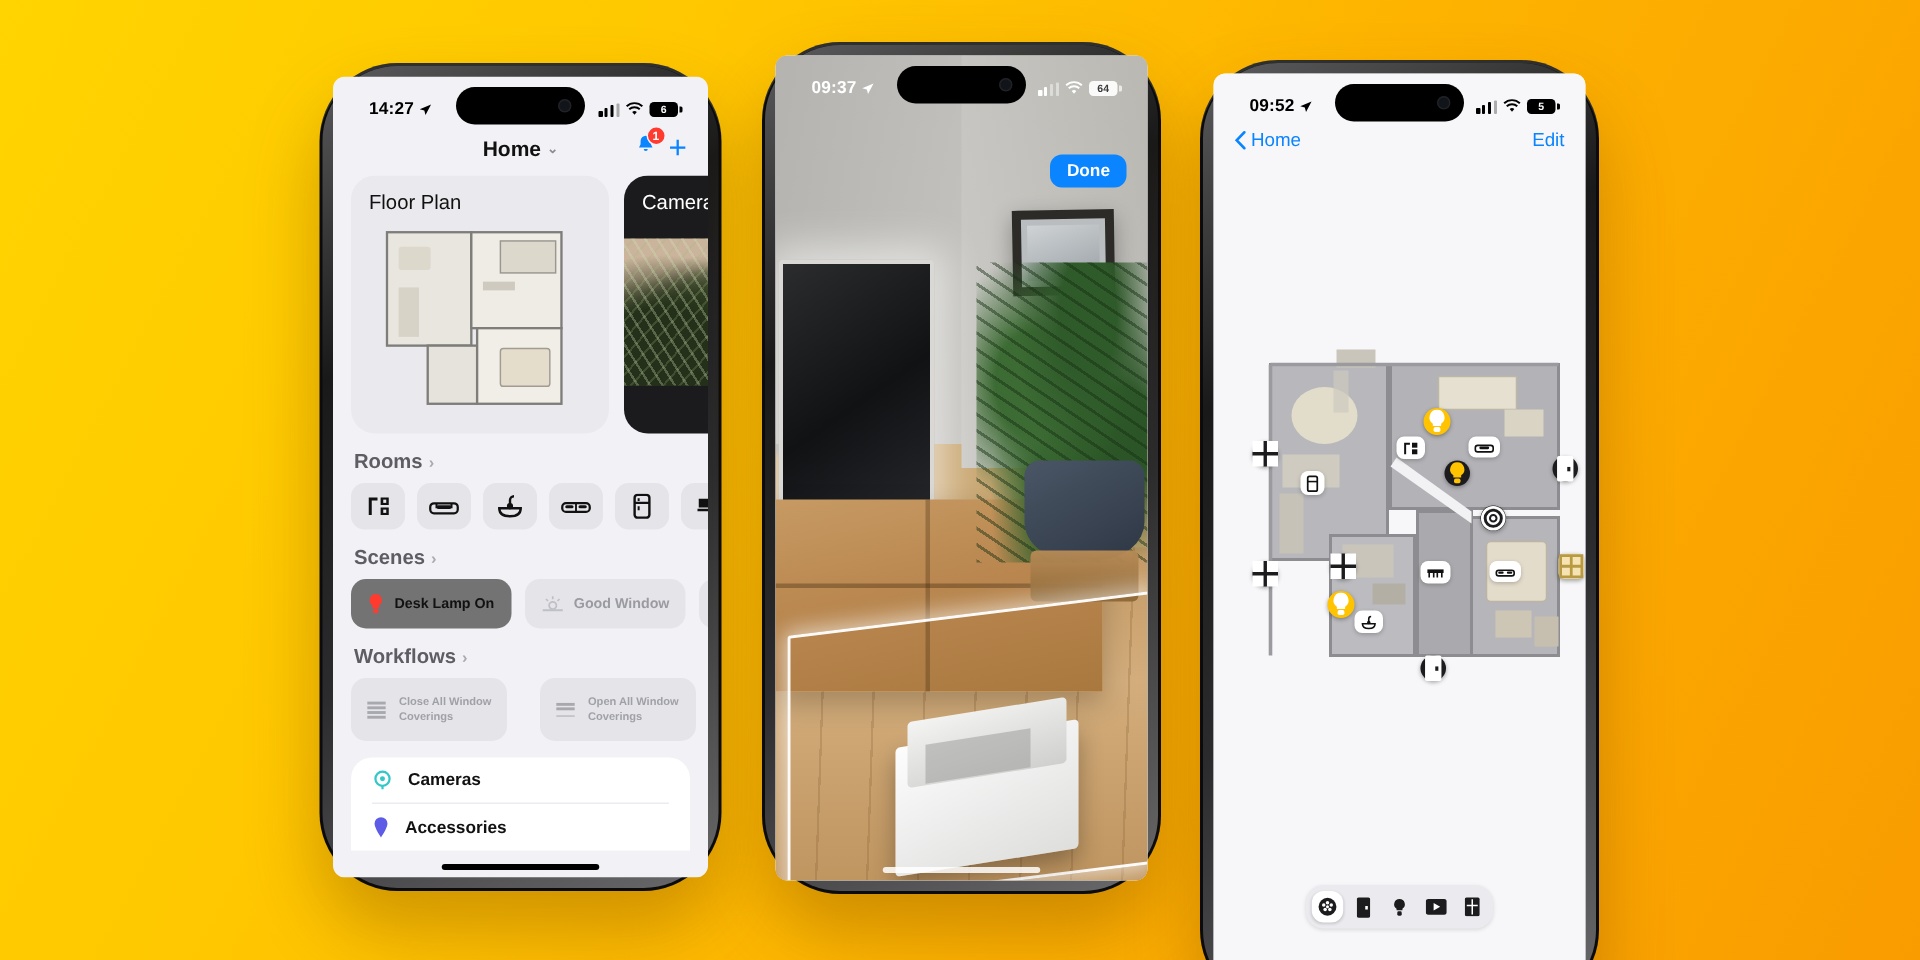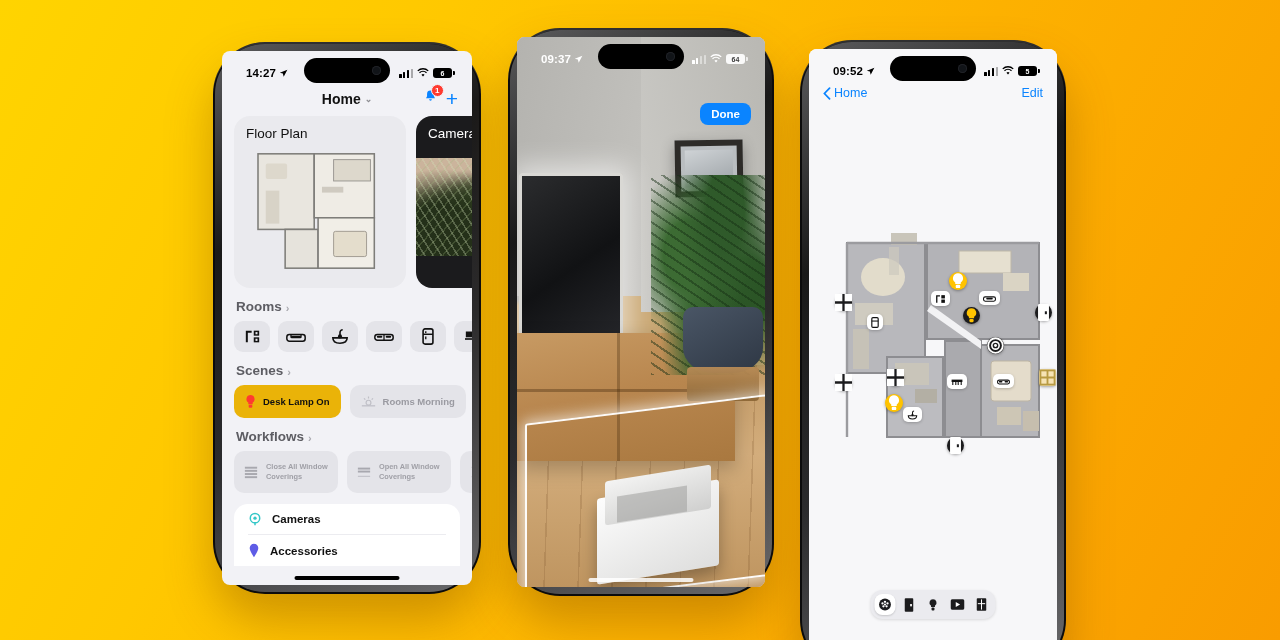--- a/index.html
+++ b/index.html
@@ -127,23 +127,23 @@
   .icon-row{ display:flex; gap:8px; }
   .room-tile{
     width:36px; height:31px; flex:none; background:#E4E4E9; border-radius:9px;
     display:flex; align-items:center; justify-content:center;
   }
   .scene-row{ display:flex; gap:9px; }
   .scene-pill{
     height:33px; flex:none; border-radius:10px; display:flex; align-items:center;
     gap:7px; padding:0 11px; font-size:9.5px; font-weight:bold;
   }
-  .scene-pill.on{ background:#eab308; color:#111; }
+  .scene-pill.on{ background:#737373; color:#111; }
   .scene-pill.off{ background:#E4E4E9; color:#9a9aa1; }
-  .wf-row{ display:flex; gap:9px; }
+  .wf-row{ display:flex; gap:22px; }
   .wf-pill{
     height:42px; flex:none; border-radius:10px; background:#E4E4E9;
     display:flex; align-items:center; gap:8px; padding:0 10px;
     font-size:7.4px; font-weight:bold; color:#a0a0a7; line-height:1.35;
   }
   .wf-pill span{ max-width:62px; display:block; }
   .list-card{
     margin-top:11px; background:#fff; border-radius:14px 14px 0 0;
     padding:0 14px;
   }
@@ -419,21 +419,21 @@
               <rect x="4" y="11.6" width="4" height="3.2" rx="1" fill="#FF3B30"></rect>
             </svg>
             <span>Desk Lamp On</span>
           </div>
           <div class="scene-pill off">
             <svg width="15" height="13" viewBox="0 0 18 14">
               <path d="M1 12.2h16" stroke="#bfbfc6" stroke-width="1.5"></path>
               <circle cx="9" cy="8.4" r="2.9" fill="none" stroke="#bfbfc6" stroke-width="1.4"></circle>
               <path d="M9 1v2.4M3.6 3.2l1.6 1.6M14.4 3.2l-1.6 1.6" stroke="#bfbfc6" stroke-width="1.4"></path>
             </svg>
-            <span>Rooms Morning</span>
+            <span>Good Window</span>
           </div>
           <div class="scene-pill off">
 
             <span></span>
           </div>
         </div>
 
         <div class="sec-head">
           <span>Workflows</span>
           <span class="cv">›</span>

